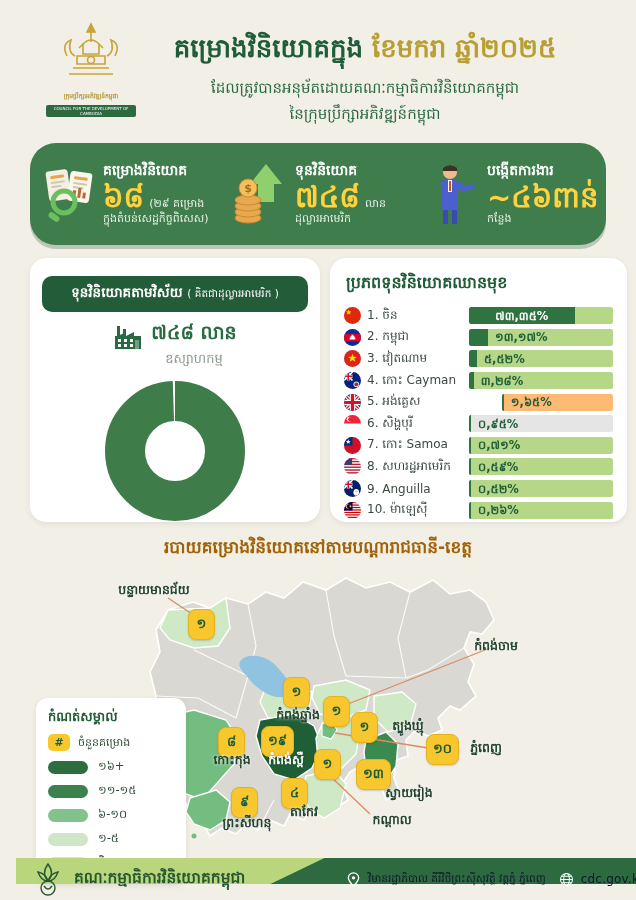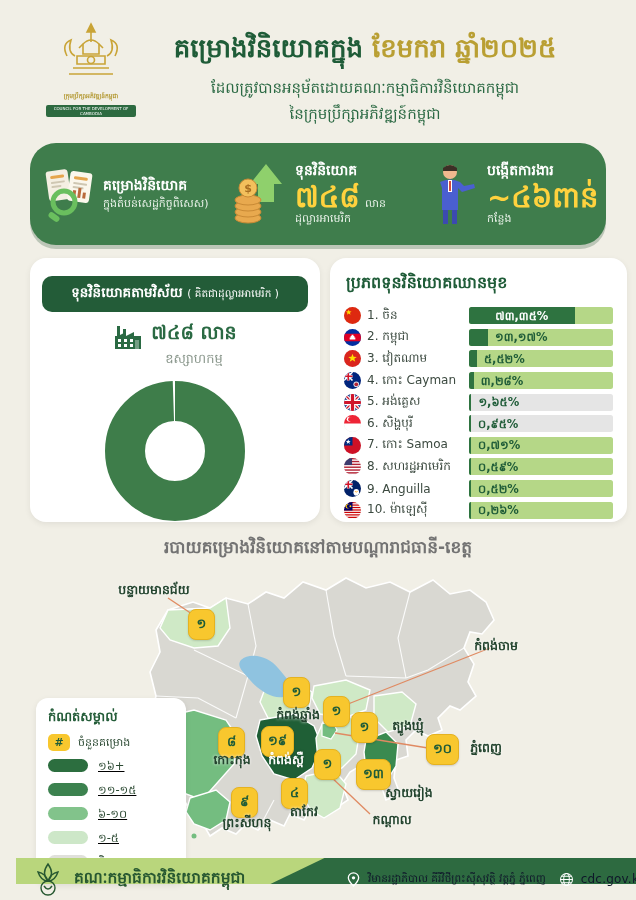--- a/index.html
+++ b/index.html
@@ -42,32 +42,32 @@
   .src-row{display:flex;align-items:center;height:21.6px;gap:6px;}
   .flag{width:17px;height:17px;border-radius:50%;overflow:hidden;flex:none;box-shadow:inset 0 0 0 1px rgba(0,0,0,.12);}
   .flag svg{display:block;}
   .src-name{width:96px;font-size:12px;color:#3c4a40;white-space:nowrap;overflow:hidden;}
   .bar{flex:1;height:17px;background:#b5d787;border-radius:2.5px;position:relative;}
   .fill{position:absolute;left:0;top:0;bottom:0;background:#2e7340;border-radius:2.5px 0 0 2.5px;}
   .pct{position:absolute;top:1.5px;font-size:11.5px;font-weight:bold;color:#1f5c38;white-space:nowrap;}
   .pct.inFill{left:0;text-align:center;color:#fff;}
 
   
-  .map-title{left:0;top:536px;width:636px;text-align:center;font-size:17px;font-weight:bold;color:#737373;}
+  .map-title{left:0;top:536px;width:636px;text-align:center;font-size:17px;font-weight:bold;color:#a16207;}
   .map-wrap{left:98px;top:568px;width:440px;height:288px;}
   .badge{position:absolute;background:#f8c72e;border:1px solid #e5b220;border-radius:8px;color:#1f5c38;font-weight:bold;font-size:13px;text-align:center;padding:5px 6px;min-width:13px;box-shadow:0 1px 2px rgba(0,0,0,.15);}
   .maplabel{position:absolute;color:#23442e;font-size:12.5px;font-weight:bold;text-align:center;white-space:nowrap;text-shadow:0 0 3px rgba(255,255,255,.9);}
   .maplabel.light{color:#fff;text-shadow:0 0 3px rgba(0,0,0,.25);}
 
   .legend{left:36px;top:698px;width:126px;background:#fff;border-radius:12px;box-shadow:0 2px 6px rgba(0,0,0,.08);padding:10px 12px 12px;}
   .legend-title{font-size:13px;font-weight:bold;color:#235c38;margin-bottom:7px;}
   .legend-key{display:flex;align-items:center;gap:8px;margin-bottom:8px;}
   .legend-badge{background:#f8c72e;border-radius:5px;width:22px;height:17px;line-height:17px;text-align:center;font-weight:bold;color:#1f5c38;font-size:11px;}
   .legend-key-label{font-size:11px;color:#2c4a33;}
-  .legend-row{display:flex;align-items:flex-start;gap:10px;margin-top:7px;text-decoration:underline;}
+  .legend-row{display:flex;align-items:center;gap:10px;margin-top:7px;}
   .pill{width:40px;height:13px;border-radius:7px;flex:none;}
   .legend-row-label{font-size:11.5px;color:#2c4a33;}
 
   
   .footer{left:16px;top:858px;width:636px;height:26px;background:#b9d67c;}
   .footer-right{position:absolute;inset:0;background:#2d6a40;clip-path:polygon(48.5% 0,100% 0,100% 100%,40% 100%);}
   .footer-left-content{position:absolute;left:16px;top:0;height:42px;display:flex;align-items:center;gap:10px;}
   .footer-org{color:#275831;font-weight:bold;font-size:15.5px;}
   .footer-right-content{position:absolute;left:330px;top:0;height:42px;display:flex;align-items:center;gap:7px;color:#0f172a;}
   .footer-address{font-size:10.5px;}
@@ -122,20 +122,22 @@
           <rect x="32" y="25" width="11" height="2" rx="1" fill="#cfc7b2"></rect>
           <rect x="33" y="29" width="3" height="7" fill="#b96a3c"></rect>
           <rect x="38" y="26" width="3" height="10" fill="#b96a3c"></rect>
           <rect x="43" y="30" width="3" height="6" fill="#b96a3c"></rect>
         </g>
       <circle cx="24" cy="40" r="11" fill="none" stroke="#6abf5e" stroke-width="5"></circle>
       <rect x="8" y="52" width="12" height="6" rx="3" transform="rotate(35 14 55)" fill="#6abf5e"></rect>
     </svg>
     <div class="stat-txt">
       <div class="stat-label">គម្រោងវិនិយោគ</div>
+      <div><span class="stat-value">៦៨</span>
+        <span class="inline-note">(២៩ គម្រោង</span></div>
       <div class="stat-small">ក្នុងតំបន់សេដ្ឋកិច្ចពិសេស)</div>
     </div>
   </div>
   <div class="stat">
     <svg class="stat-ic" viewBox="0 0 56 64">
       <polygon points="34,2 50,22 42,22 42,40 26,40 26,22 18,22" fill="#8fd06c"></polygon>
       <g fill="#e8a94e" stroke="#c98a35" stroke-width="1">
         <ellipse cx="16" cy="56" rx="13" ry="5"></ellipse>
           <ellipse cx="16" cy="50" rx="13" ry="5"></ellipse>
           <ellipse cx="16" cy="44" rx="13" ry="5"></ellipse>
@@ -271,21 +273,21 @@
       <span class="flag">
           <svg width="17" height="17" viewBox="0 0 18 18">
             <rect width="18" height="18" fill="#00247d"></rect>
             <path d="M0 0 L18 18 M18 0 L0 18" stroke="#fff" stroke-width="3.6"></path>
             <path d="M0 0 L18 18 M18 0 L0 18" stroke="#cf142b" stroke-width="1.4"></path>
             <path d="M9 0 V18 M0 9 H18" stroke="#fff" stroke-width="6"></path>
             <path d="M9 0 V18 M0 9 H18" stroke="#cf142b" stroke-width="3.4"></path>
           </svg>
         </span>
       <span class="src-name">5. អង់គ្លេស</span>
-      <span class="bar" style="background: #e5e5e5;">
+      <span class="bar" style="background: #fdba74; margin-left: 33px;">
           <span class="fill" style="width: 1.65%; background: rgb(46, 115, 64);"></span>
           <span class="pct" style="left: calc(1.65% + 7px);">១,៦៥%</span>
         </span>
     </div>
     <div class="src-row">
       <span class="flag">
           <svg width="17" height="17" viewBox="0 0 18 18">
             <rect width="18" height="18" fill="#fff"></rect>
             <rect width="18" height="9" fill="#ee2536"></rect>
             <circle cx="5.5" cy="4.5" r="2.6" fill="#fff"></circle>

